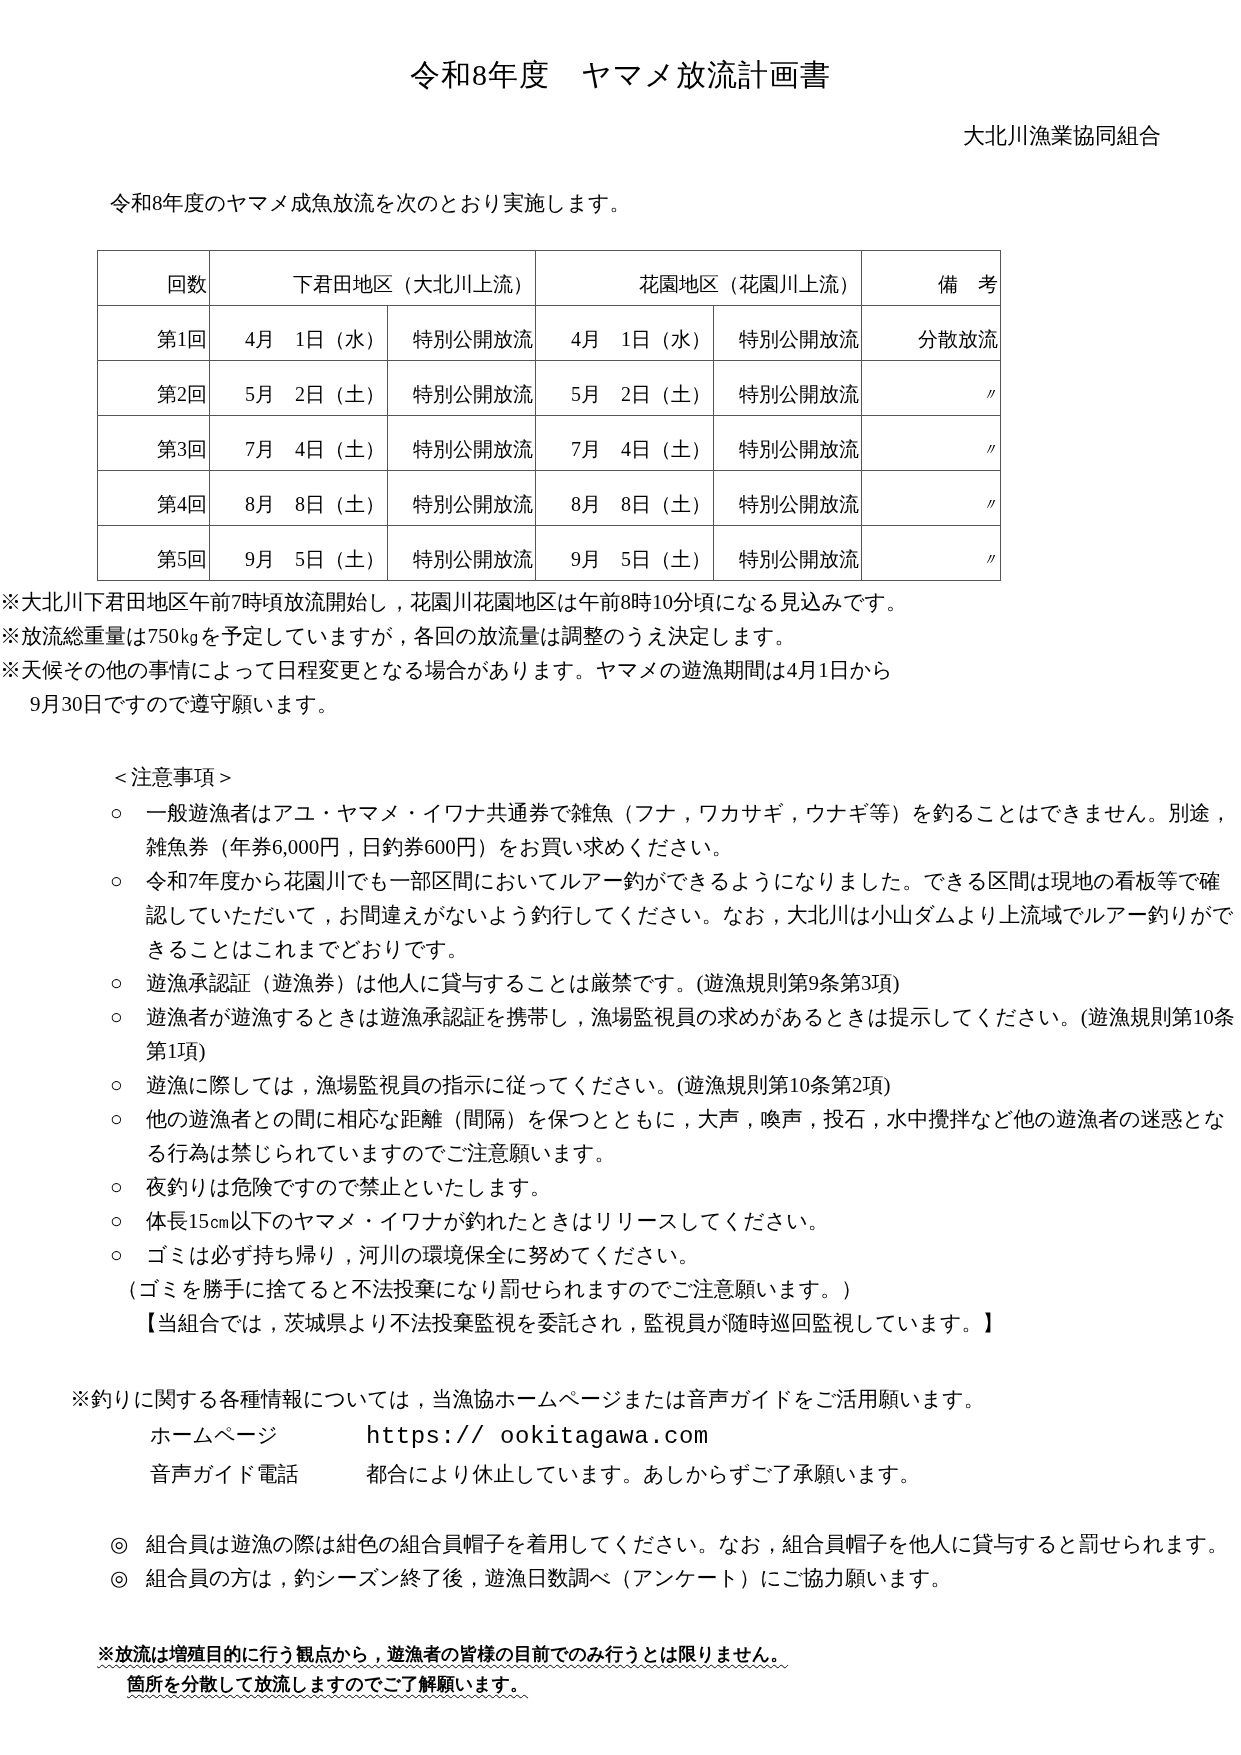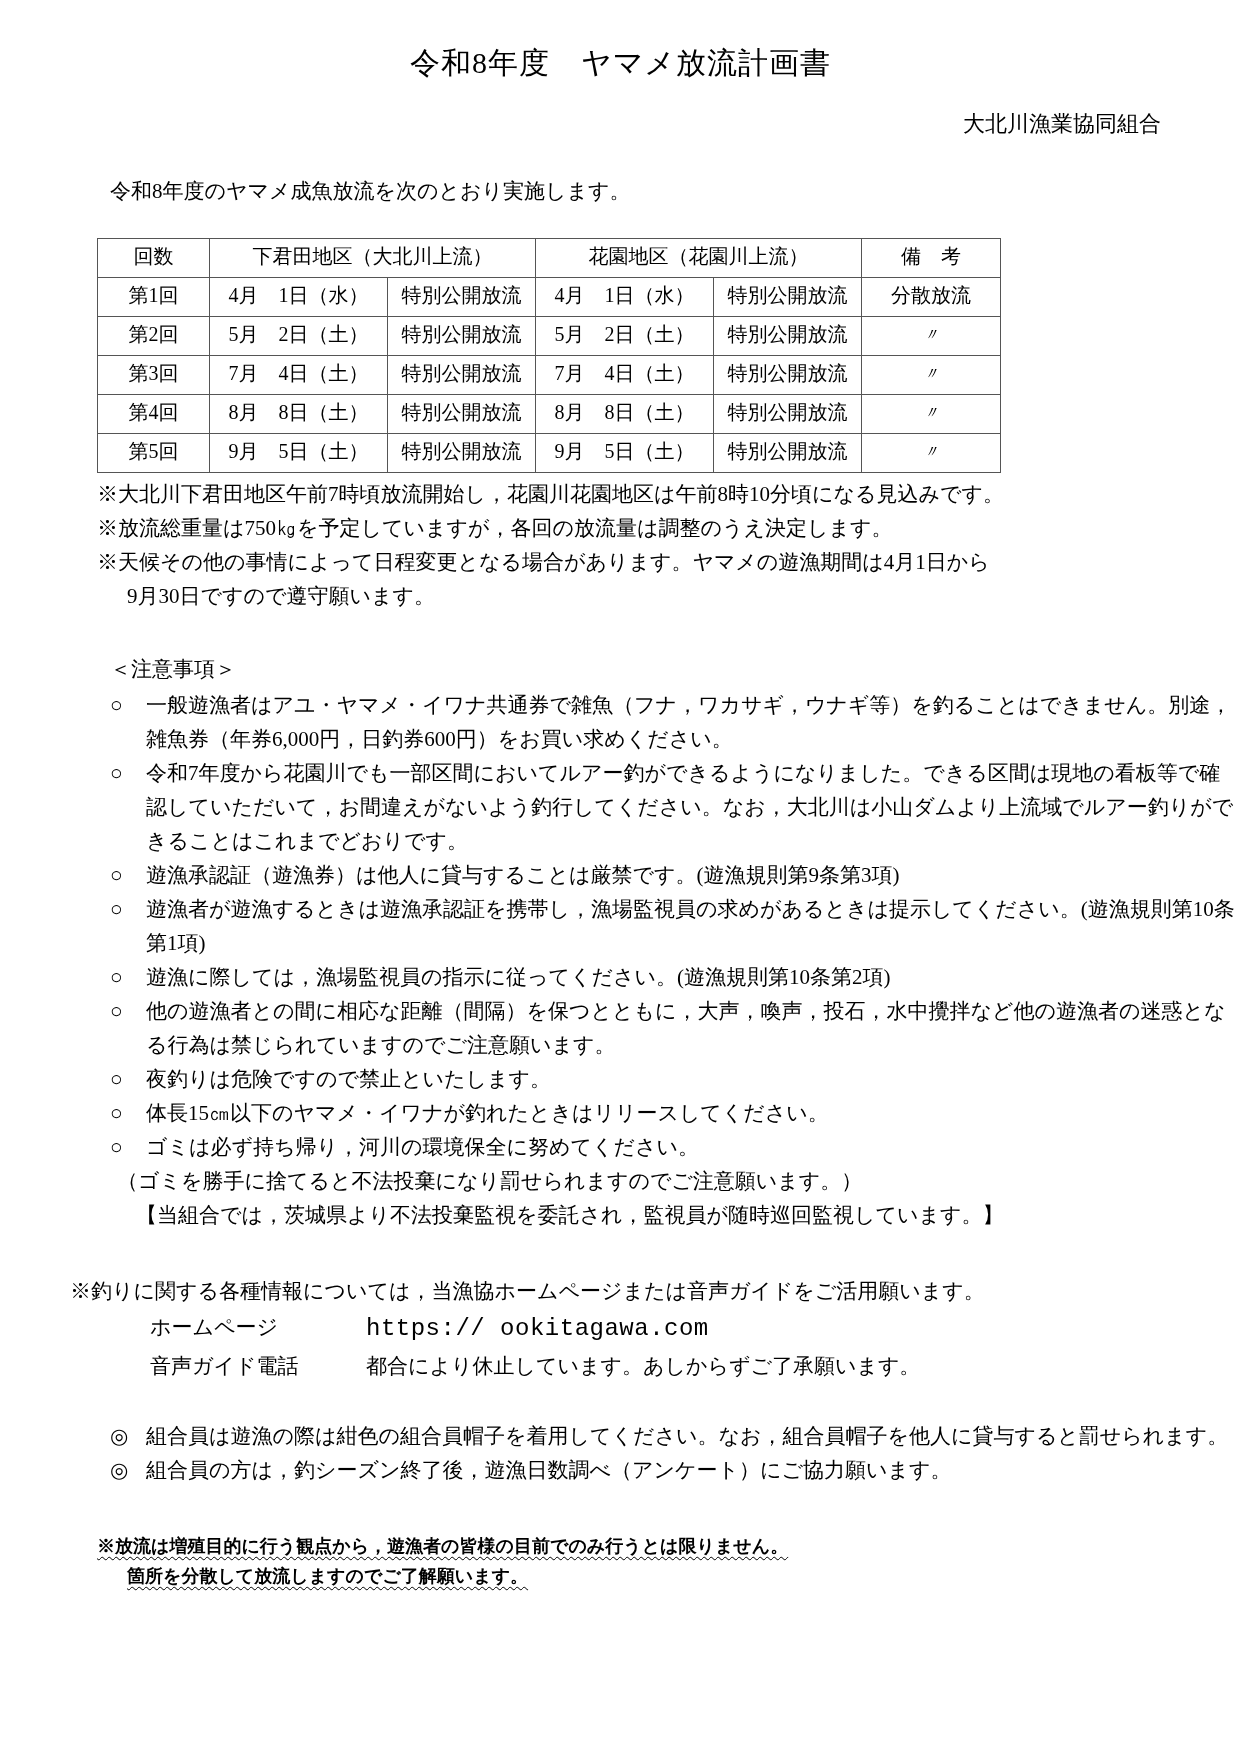--- a/index.html
+++ b/index.html
@@ -22,21 +22,21 @@
     overflow: hidden;
   }
 
   
   .doc-title {
     text-align: center;
     font-size: 30px;
     font-weight: normal;
     letter-spacing: 1px;
     margin: 0;
-    padding-top: 45px;
+    padding-top: 57px;
     line-height: 1.2;
   }
   .org-line {
     text-align: right;
     font-size: 22px;
     margin: 0;
     padding-top: 30px;
     padding-right: 80px;
     line-height: 1.2;
   }
@@ -55,40 +55,39 @@
   }
   table.release-table {
     border-collapse: collapse;
     table-layout: fixed;
     width: 903px;
     font-size: 20px;
   }
   table.release-table td,
   table.release-table th {
     border: 1px solid #555555;
-    padding: 4px 2px 6px 2px;
-    text-align: center;
+    padding: 20px 2px 6px 2px;
+    text-align: right;
     font-weight: normal;
     white-space: nowrap;
     line-height: 1.15;
     height: 28px;
   }
   table.release-table thead th {
     font-size: 20px;
   }
   .col-kai    { width: 112px; }
   .col-date   { width: 178px; }
   .col-kind   { width: 148px; }
   .col-biko   { width: 139px; }
   .cell-date  { letter-spacing: 0px; }
   .ditto { font-style: italic; font-size: 17px; }
 
   
   .notes {
-    padding-left: 97px;
     padding-top: 4px;
     font-size: 21px;
     line-height: 1.62;
   }
   .notes .note-line { white-space: nowrap; }
   .notes .indent { padding-left: 30px; }
 
   
   .caution-head {
     padding-left: 110px;

